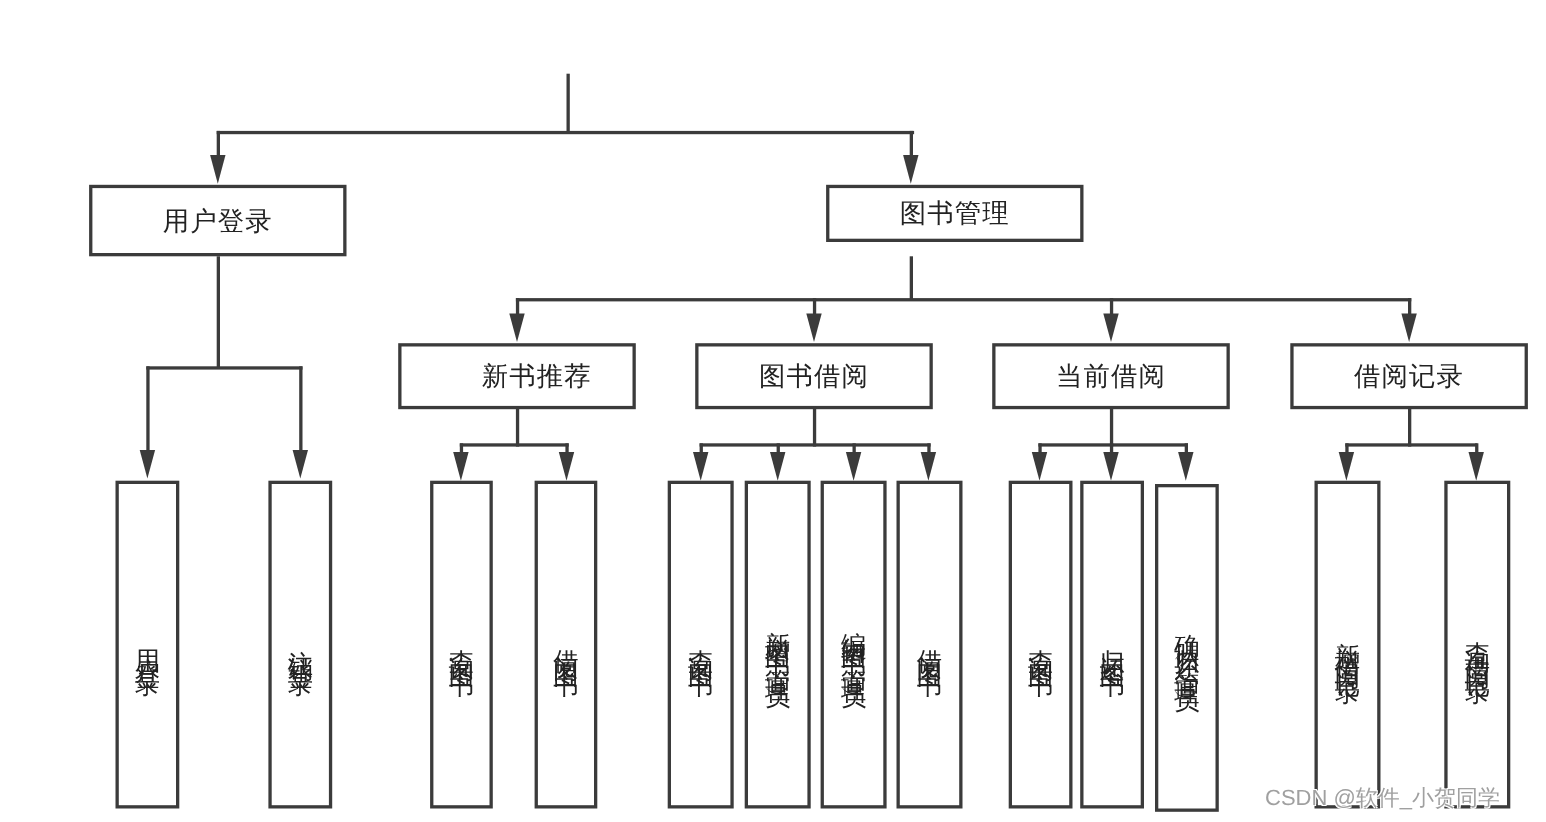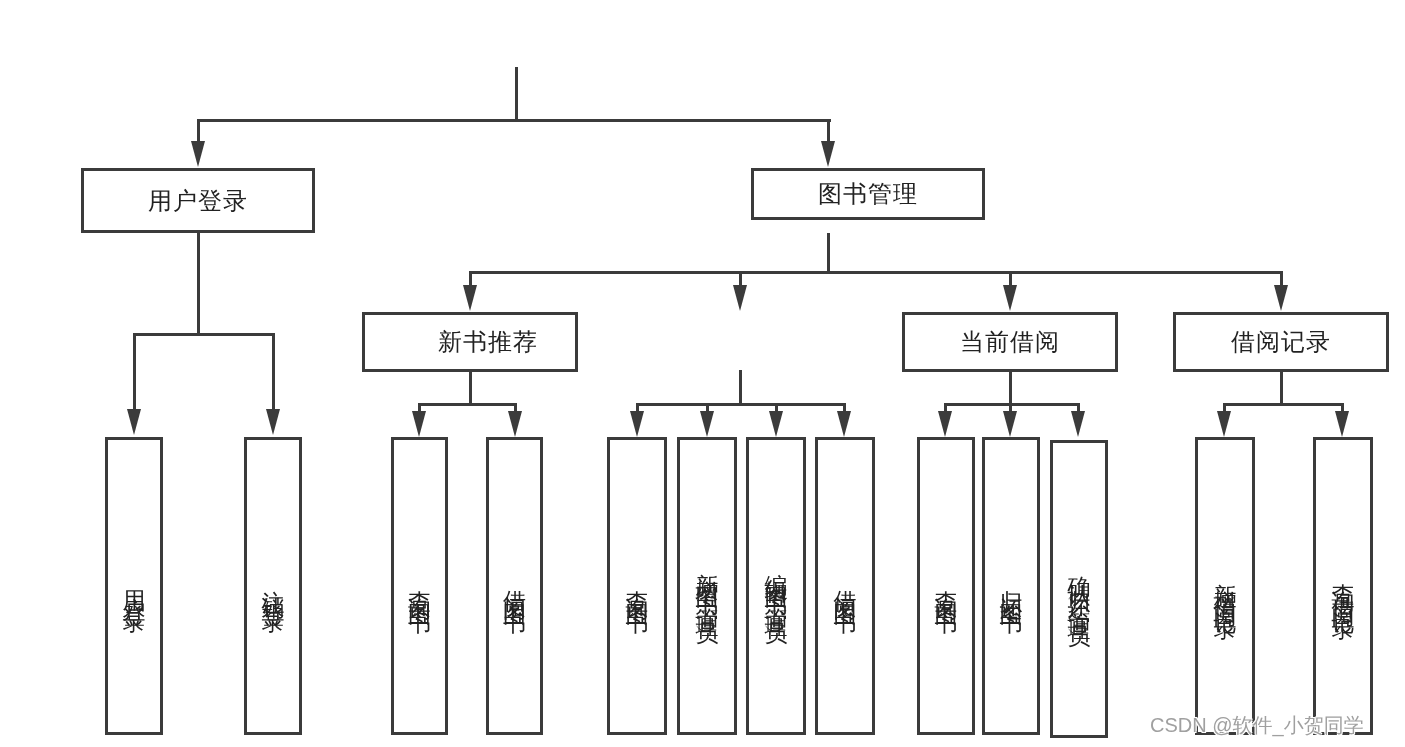--- a/index.html
+++ b/index.html
@@ -103,20 +103,23 @@
   <div class="vline" style="left:739px;top:271px;height:16px;"></div>
   <div class="arrow" style="left:733px;top:285px;"></div>
   <div class="vline" style="left:1009px;top:271px;height:16px;"></div>
   <div class="arrow" style="left:1003px;top:285px;"></div>
   <div class="vline" style="left:1280px;top:271px;height:16px;"></div>
   <div class="arrow" style="left:1274px;top:285px;"></div>
 
   <div class="box" style="left:362px;top:312px;width:216px;height:60px;padding-left:36px;">
     <span>新书推荐</span>
   </div>
+  <div class="box" style="left:632px;top:312px;width:216px;height:60px;">
+    <span>图书借阅</span>
+  </div>
   <div class="box" style="left:902px;top:312px;width:216px;height:60px;">
     <span>当前借阅</span>
   </div>
   <div class="box" style="left:1173px;top:312px;width:216px;height:60px;">
     <span>借阅记录</span>
   </div>
 
   <div class="vline" style="left:469px;top:370px;height:36px;"></div>
   <div class="hline" style="left:418px;top:403px;width:99px;"></div>
   <div class="vline" style="left:418px;top:403px;height:10px;"></div>

